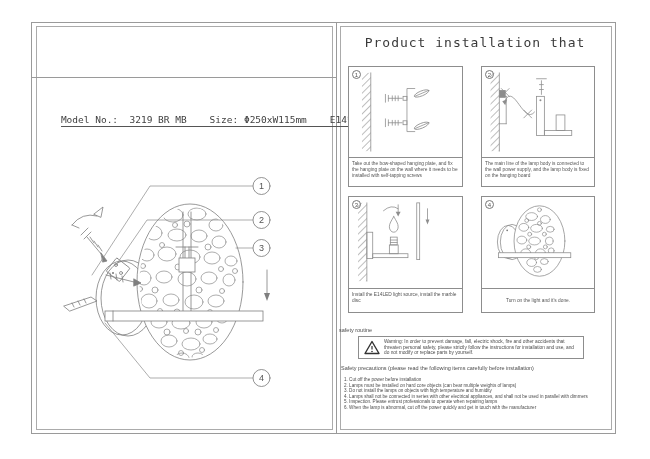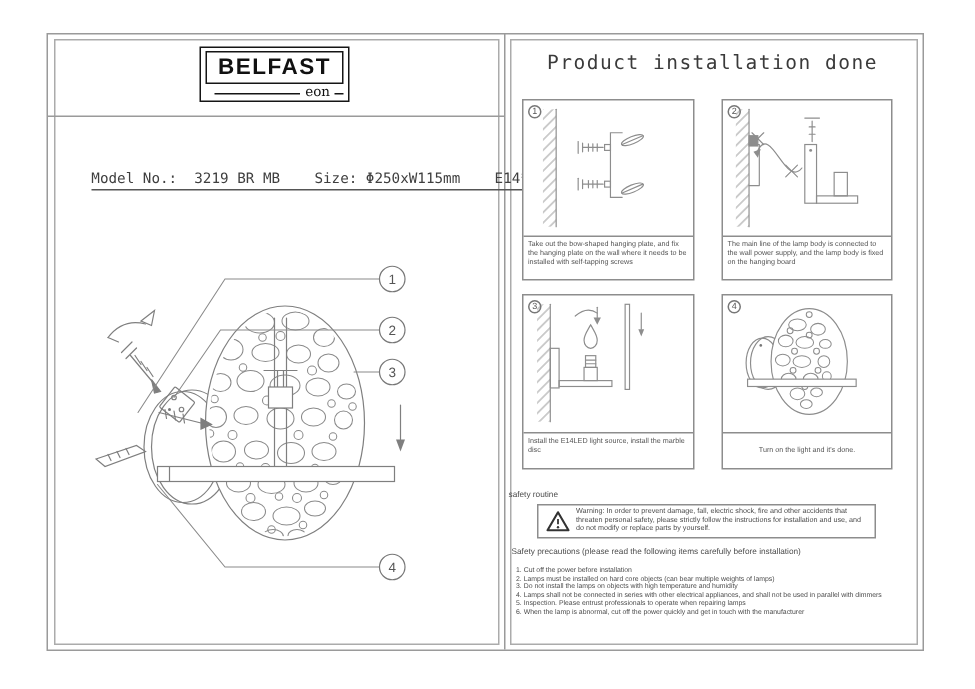--- a/index.html
+++ b/index.html
@@ -51,28 +51,20 @@
       </pattern>
     </defs>
   </svg>
 
   <div class="abs frame" style="left:31px;top:22px;width:583px;height:410px;"></div>
   <div class="abs frame" style="left:36px;top:26px;width:295px;height:402px;border-color:#ababab;"></div>
   <div class="abs frame" style="left:340px;top:26px;width:270px;height:402px;border-color:#ababab;"></div>
   <div class="abs thin" style="left:336px;top:22px;width:1px;height:411px;"></div>
   <div class="abs thin" style="left:32px;top:77px;width:304px;height:1px;"></div>
 
-  <div class="abs logo-outer" style="left:133px;top:31px;width:100px;height:37px;">
-    <div class="logo-inner">BELFAST</div>
-    <div class="logo-eon">
-      <div class="dash"></div>
-      <span>eon</span>
-      <div class="dash2"></div>
-    </div>
-  </div>
 
   <div class="abs model" style="left:38px;top:103px;width:270px;">
     <span>Model No.:  3219 BR MB    Size: Φ250xW115mm    E14*1</span>
   </div>
 
   <svg class="abs" style="left:50px;top:165px;" width="250" height="240" viewBox="0 0 250 240" fill="none" stroke="#7f7f7f" stroke-width="0.8" stroke-linecap="round">
     <defs>
       <clipPath id="ovalclip">
           <ellipse cx="140" cy="117" rx="50.5" ry="75.5"></ellipse>
         </clipPath>
@@ -196,21 +188,21 @@
       <circle cx="211.5" cy="55" r="8.5" fill="#fff"></circle>
       <circle cx="211.5" cy="83" r="8.5" fill="#fff"></circle>
       <circle cx="211.5" cy="213" r="8.5" fill="#fff"></circle>
       <text x="211.5" y="24" text-anchor="middle" font-size="9" fill="#555" stroke="none" font-family="Liberation Sans, sans-serif">1</text>
       <text x="211.5" y="58" text-anchor="middle" font-size="9" fill="#555" stroke="none" font-family="Liberation Sans, sans-serif">2</text>
       <text x="211.5" y="86" text-anchor="middle" font-size="9" fill="#555" stroke="none" font-family="Liberation Sans, sans-serif">3</text>
       <text x="211.5" y="216" text-anchor="middle" font-size="9" fill="#555" stroke="none" font-family="Liberation Sans, sans-serif">4</text>
     </g>
   </svg>
 
-  <div class="abs rp-title" style="left:340px;top:35px;width:270px;">Product installation done</div>
+  <div class="abs rp-title" style="left:340px;top:35px;width:270px;">Product installation that</div>
 
   <div class="abs stepbox" style="left:348px;top:66px;width:115px;height:121px;">
     <div class="illo">
       <div class="numcircle">1</div>
       <svg width="113" height="90" viewBox="0 0 113 92" fill="none" stroke="#8d8d8d" stroke-width="0.8" stroke-linecap="round">
         <rect x="12" y="6" width="9" height="80" fill="url(#hatchp)" stroke="none"></rect>
         <line x1="21" y1="6" x2="21" y2="86"></line>
         <g>
           <line x1="36" y1="28" x2="36" y2="36"></line>
             <line x1="39" y1="29" x2="39" y2="35"></line>

